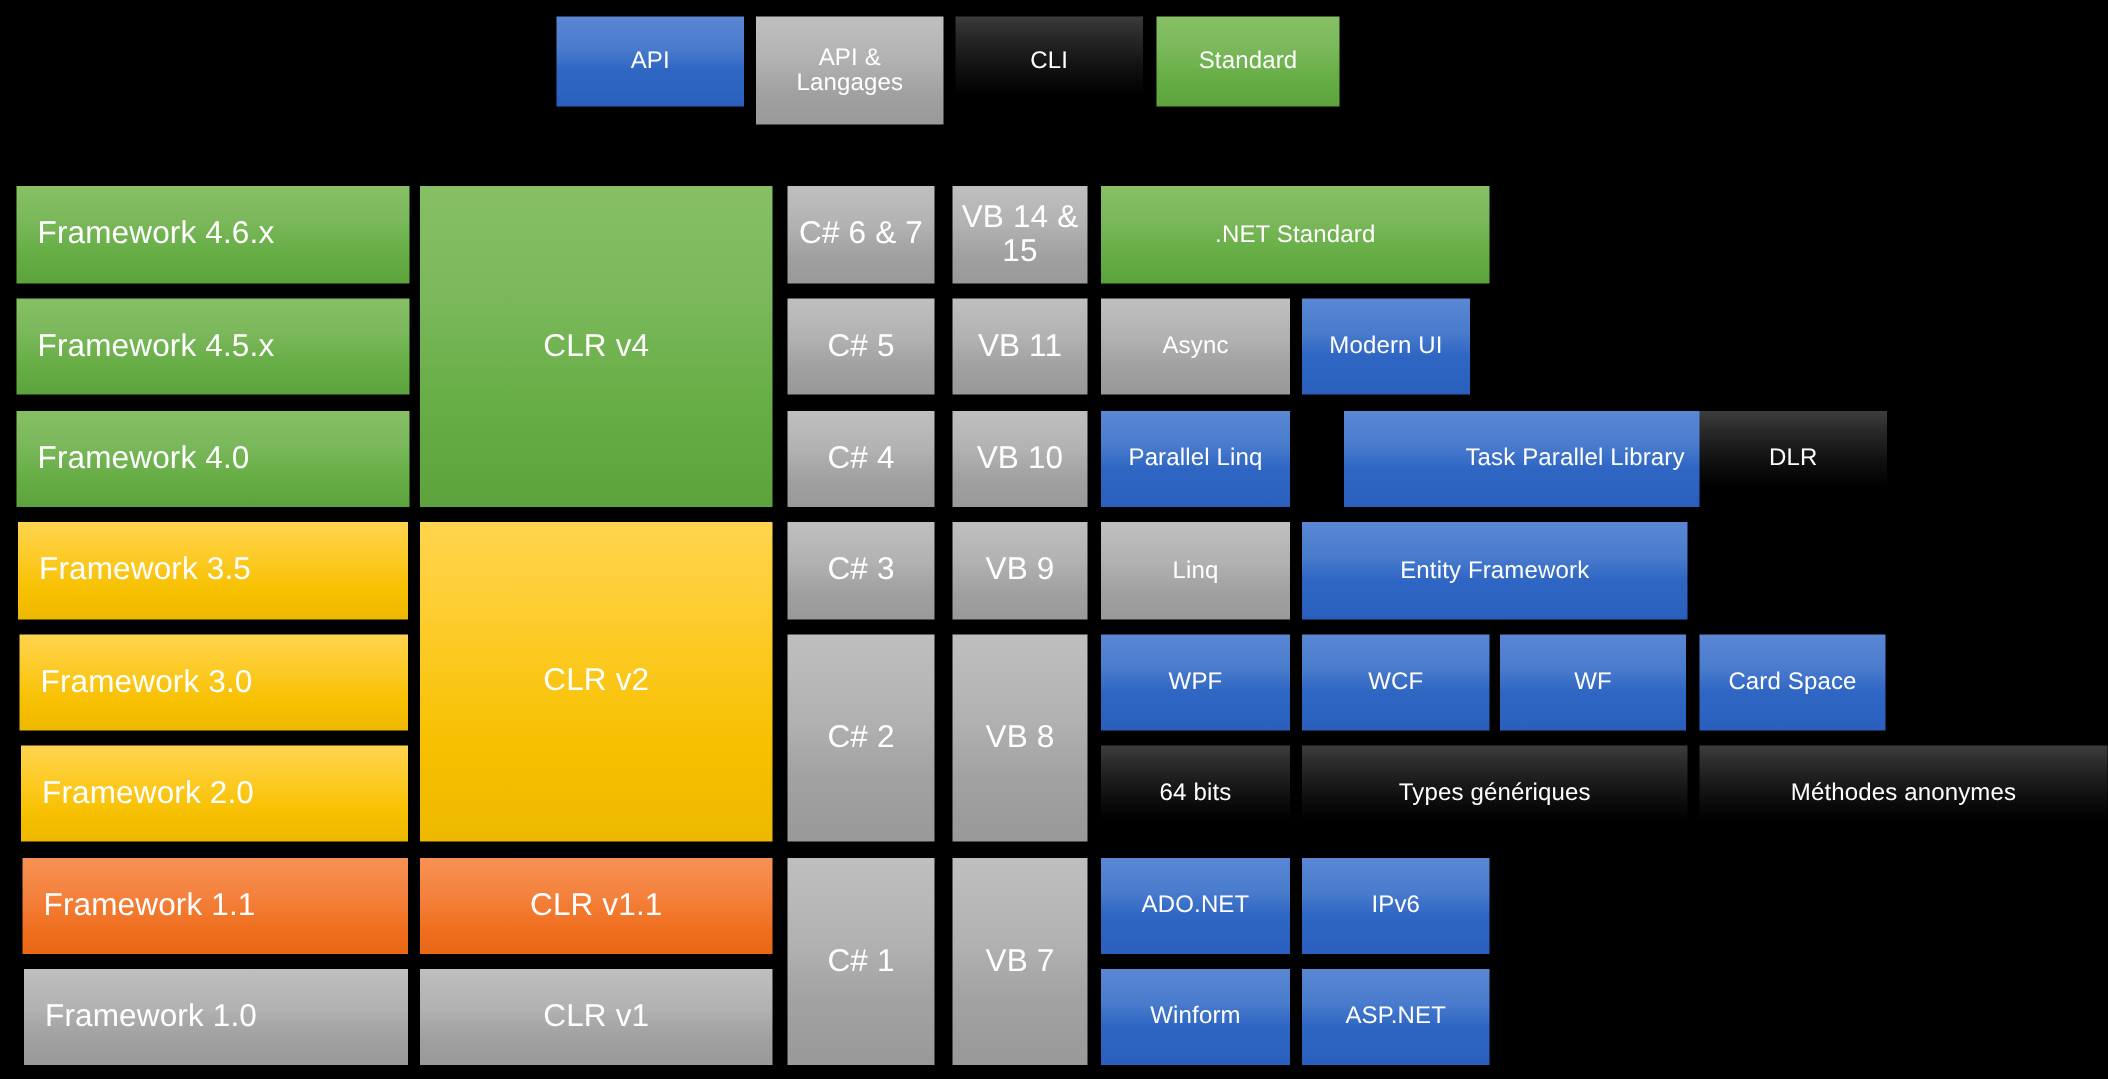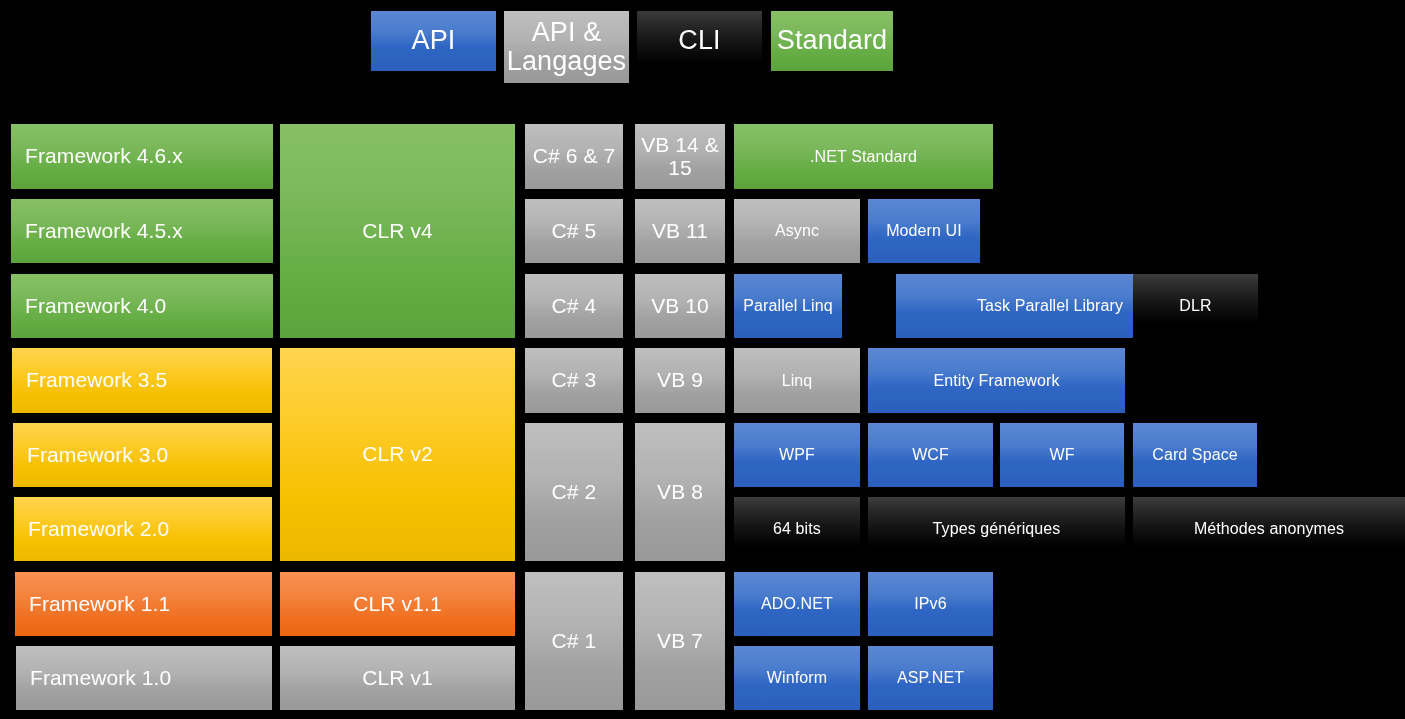--- a/index.html
+++ b/index.html
@@ -25,21 +25,21 @@
 
   
   .t-blue   {background:linear-gradient(180deg,#5b87d4 0%,#4a7ccd 35%,#2f66c4 60%,#2a5fbd 100%);}
   .t-gray   {background:linear-gradient(180deg,#bfbfbf 0%,#b2b2b2 40%,#a1a1a1 70%,#999999 100%);}
   .t-green  {background:linear-gradient(180deg,#87c064 0%,#7bb85b 35%,#65ad44 70%,#5da33d 100%);}
   .t-yellow {background:linear-gradient(180deg,#ffd44f 0%,#fdcb28 35%,#f7c000 70%,#edb900 100%);}
   .t-orange {background:linear-gradient(180deg,#f79154 0%,#f4813c 40%,#ef6e1e 75%,#ea6713 100%);}
   .t-black  {background:linear-gradient(180deg,#3d3d3d 0%,#2b2b2b 18%,#131313 48%,#000000 78%,#000000 100%);}
 
   
-  .legend-box{font-size:27px;}
+  .legend-box{font-size:16px;}
   #legend-cli{background:linear-gradient(180deg,#3b3b3b 0%,#2a2a2a 20%,#121212 55%,#000000 88%);}
 
   .feat{font-size:16px;}
   .small-pad{padding:2px 4px;}
 </style>
 </head>
 <body>
 
 <div id="stage">
 
@@ -97,21 +97,21 @@
 
   <div class="blk t-gray small-pad" style="left:635px;top:423px;width:90px;height:138px;">VB 8</div>
 
   <div class="blk t-gray small-pad" style="left:635px;top:572px;width:90px;height:138px;">VB 7</div>
 
   <div class="blk t-green feat" style="left:734px;top:124px;width:259px;height:65px;">.NET Standard</div>
 
   <div class="blk t-gray feat" style="left:734px;top:199px;width:126px;height:64px;">Async</div>
   <div class="blk t-blue feat" style="left:868px;top:199px;width:112px;height:64px;">Modern UI</div>
 
-  <div class="blk t-blue feat" style="left:734px;top:274px;width:108px;height:64px;">Parallel Linq</div>
+  <div class="blk t-blue feat" style="left:734px;top:274px;width:126px;height:64px;">Parallel Linq</div>
   <div class="blk t-blue feat" style="left:868px;top:274px;width:308px;height:64px;margin-left:28px;">Task Parallel Library</div>
   <div class="blk t-black feat" style="left:1133px;top:274px;width:125px;height:64px;">DLR</div>
 
   <div class="blk t-gray feat" style="left:734px;top:348px;width:126px;height:65px;">Linq</div>
   <div class="blk t-blue feat" style="left:868px;top:348px;width:257px;height:65px;">Entity Framework</div>
 
   <div class="blk t-blue feat" style="left:734px;top:423px;width:126px;height:64px;">WPF</div>
   <div class="blk t-blue feat" style="left:868px;top:423px;width:125px;height:64px;">WCF</div>
   <div class="blk t-blue feat" style="left:1000px;top:423px;width:124px;height:64px;">WF</div>
   <div class="blk t-blue feat" style="left:1133px;top:423px;width:124px;height:64px;">Card Space</div>

